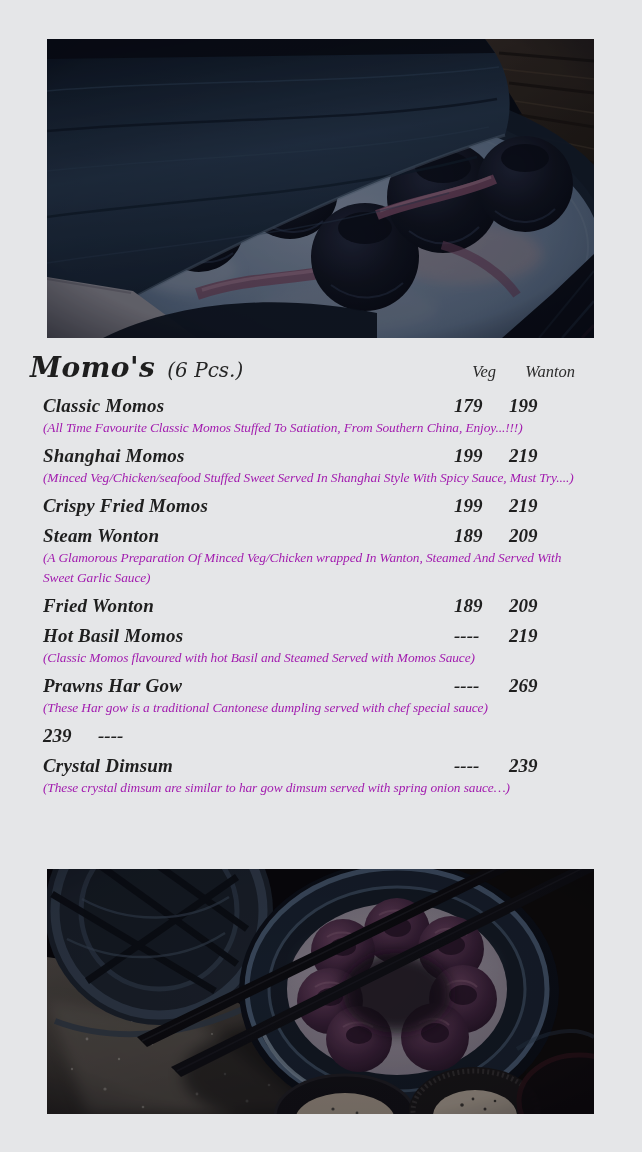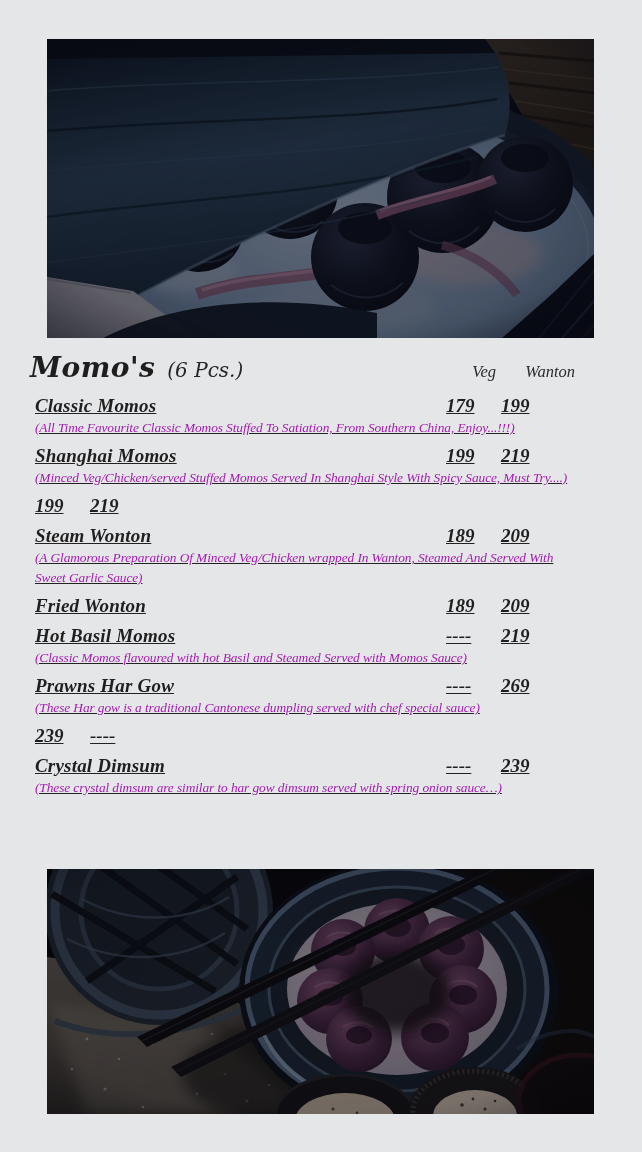--- a/index.html
+++ b/index.html
@@ -37,21 +37,21 @@
     font-size: 20px; color: #262626; margin-left: 4px;
   }
   .col-head {
     font-style: italic; font-size: 16.5px; color: #2b2b2b;
     text-align: right; flex: none;
   }
   .col-head.veg { width: 55px; }
   .col-head.chicken { width: 79px; }
 
   
-  .menu-list { position: absolute; left: 35px; top: 393px; width: 545px; text-decoration: underline; }
+  .menu-list { position: absolute; left: 43px; top: 393px; width: 545px; }
   .item { margin: 0 0 5px 0; }
   .item-row { display: flex; align-items: baseline; }
   .item-name {
     margin: 0; flex: 1;
     font-size: 19px; line-height: 25px;
     font-style: italic; font-weight: bold;
     color: #1f1f1f; letter-spacing: 0.2px;
     white-space: nowrap;
   }
   .price {
@@ -211,25 +211,26 @@
     </div>
     <p class="item-desc">(All Time Favourite Classic Momos Stuffed To Satiation, From Southern China, Enjoy...!!!)</p>
   </section>
 
   <section class="item">
     <div class="item-row">
       <h2 class="item-name">Shanghai Momos</h2>
       <span class="price veg">199</span>
       <span class="price chicken">219</span>
     </div>
-    <p class="item-desc">(Minced Veg/Chicken/served Stuffed Momos Served In Shanghai Style With Spicy Sauce, Must Try....)</p>
-  </section>
-
-  <section class="item">
-    <div class="item-row">
+    <p class="item-desc">(Minced Veg/Chicken/seafood Stuffed Sweet Served In Shanghai Style With Spicy Sauce, Must Try....)</p>
+  </section>
+
+  <section class="item">
+    <div class="item-row">
+      <h2 class="item-name">Crispy Fried Momos</h2>
       <span class="price veg">199</span>
       <span class="price chicken">219</span>
     </div>
   </section>
 
   <section class="item">
     <div class="item-row">
       <h2 class="item-name">Steam Wonton</h2>
       <span class="price veg">189</span>
       <span class="price chicken">209</span>

